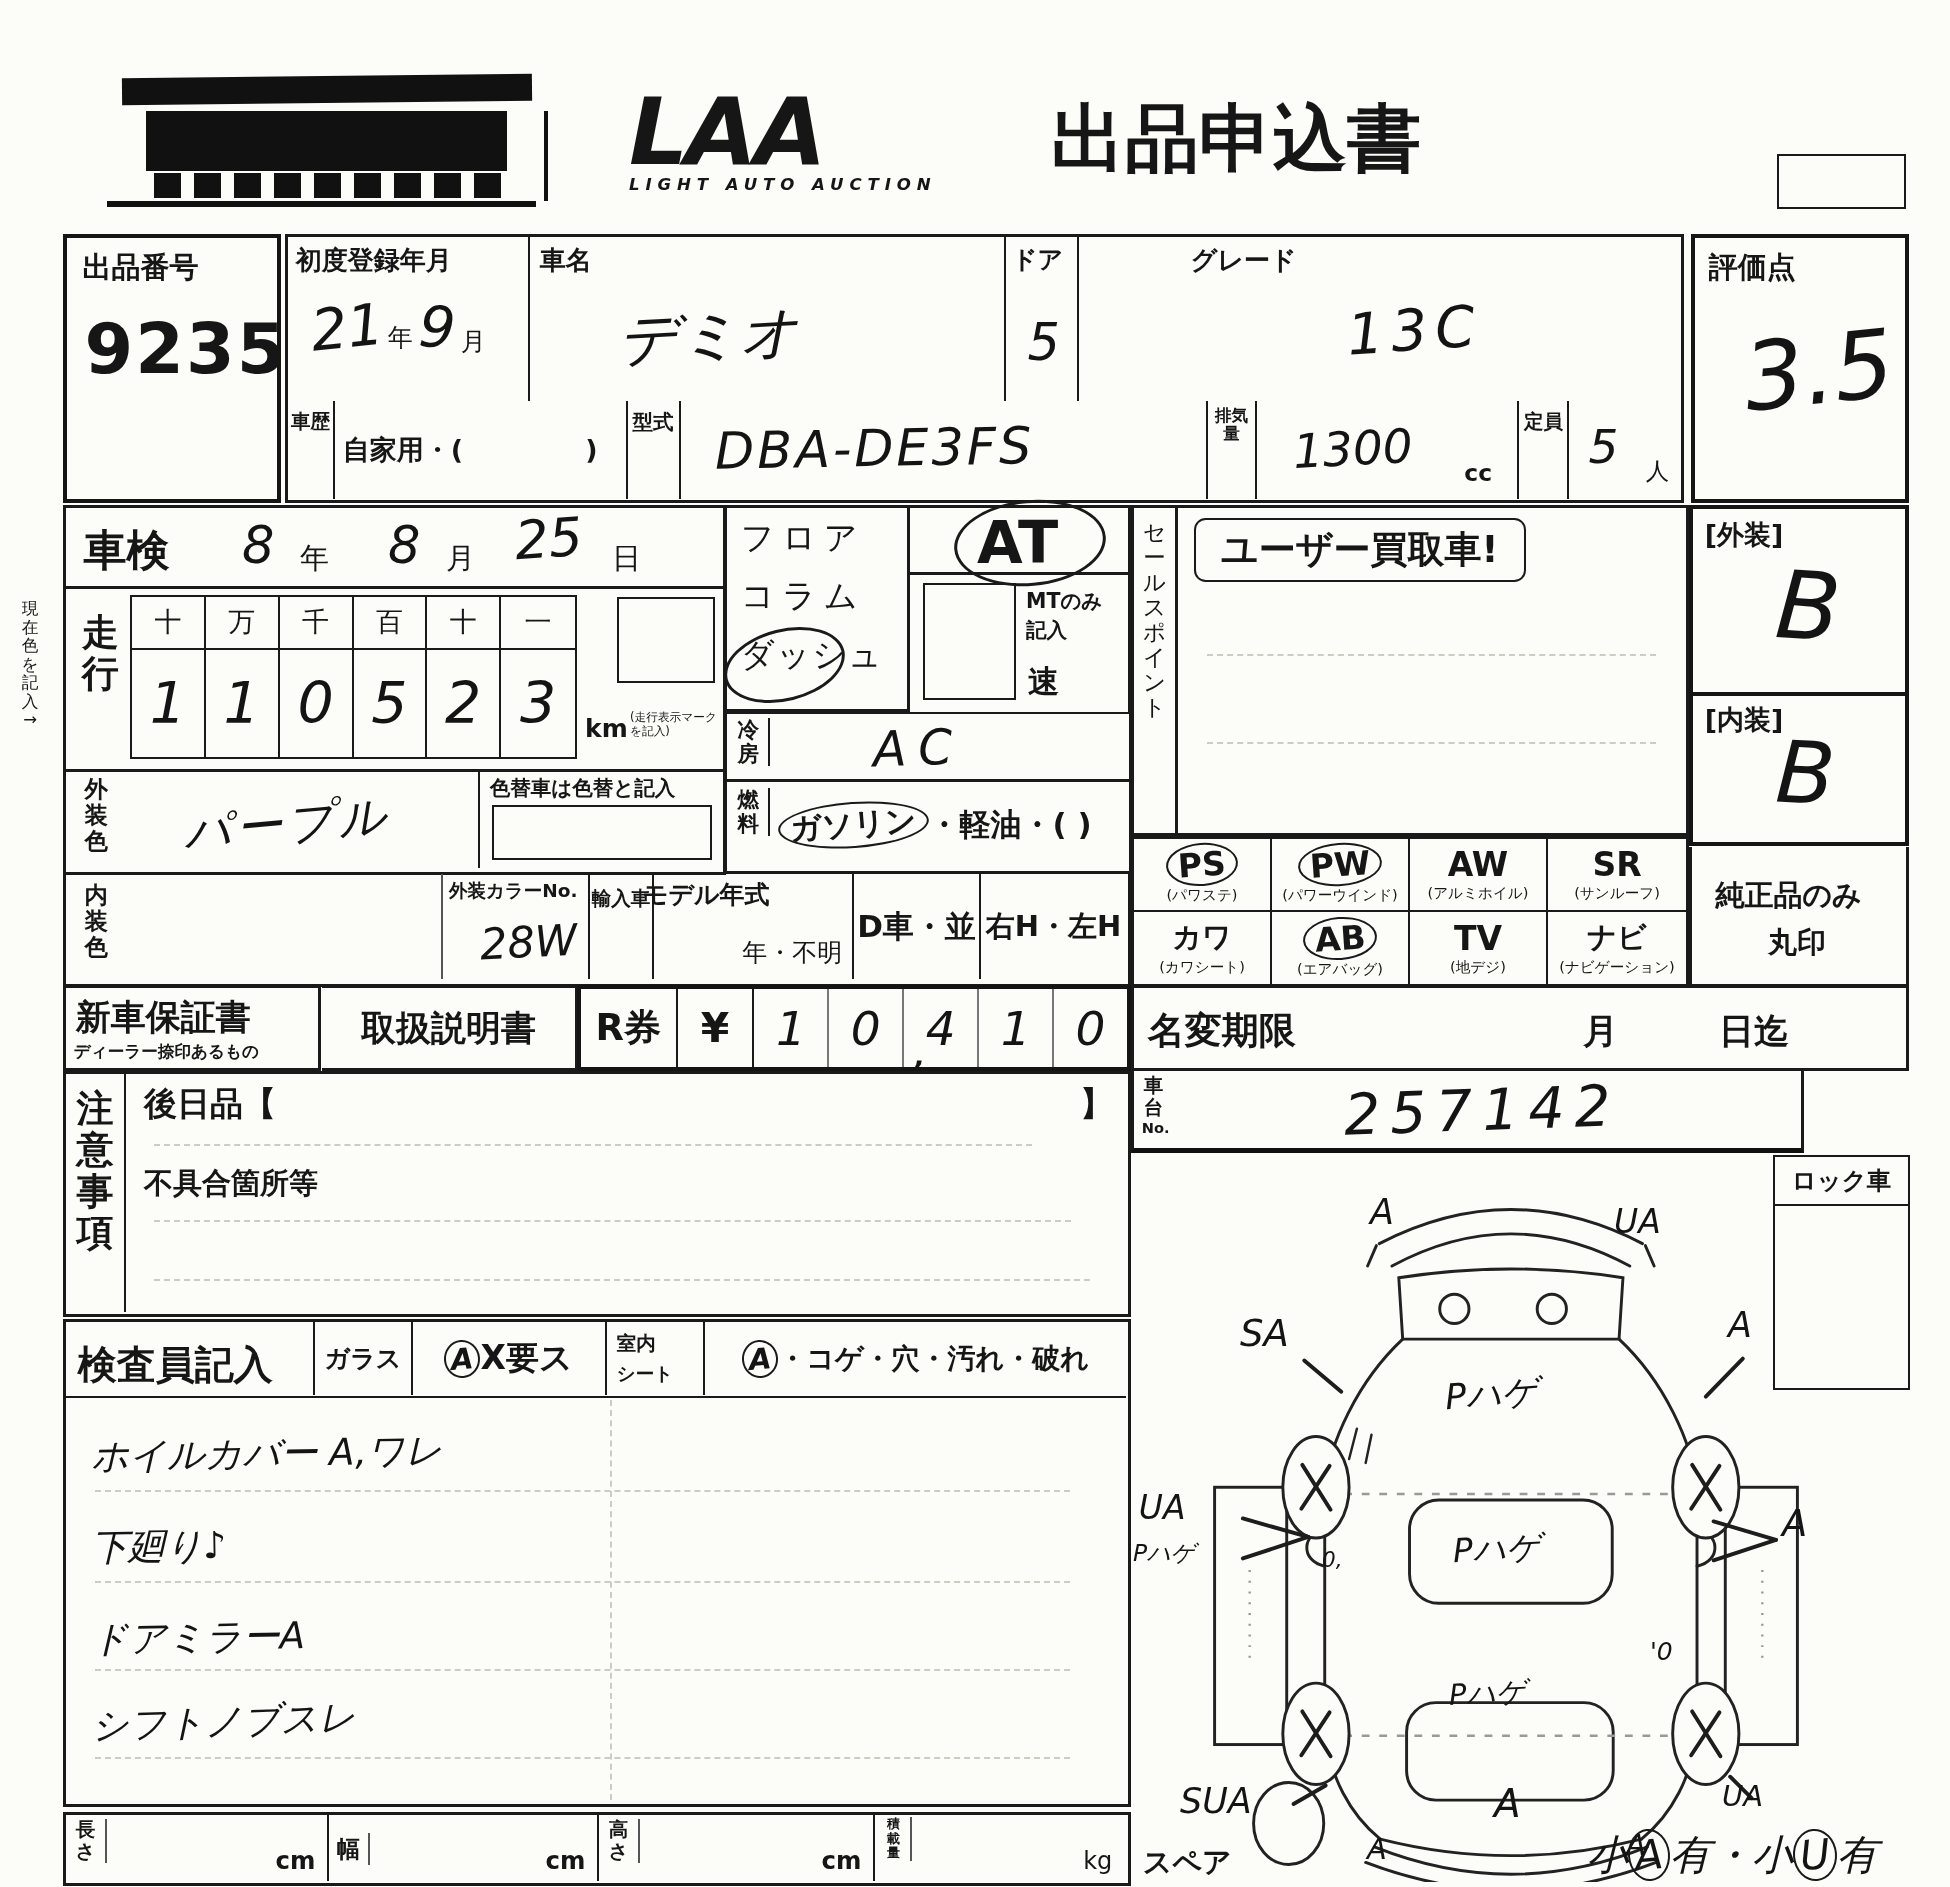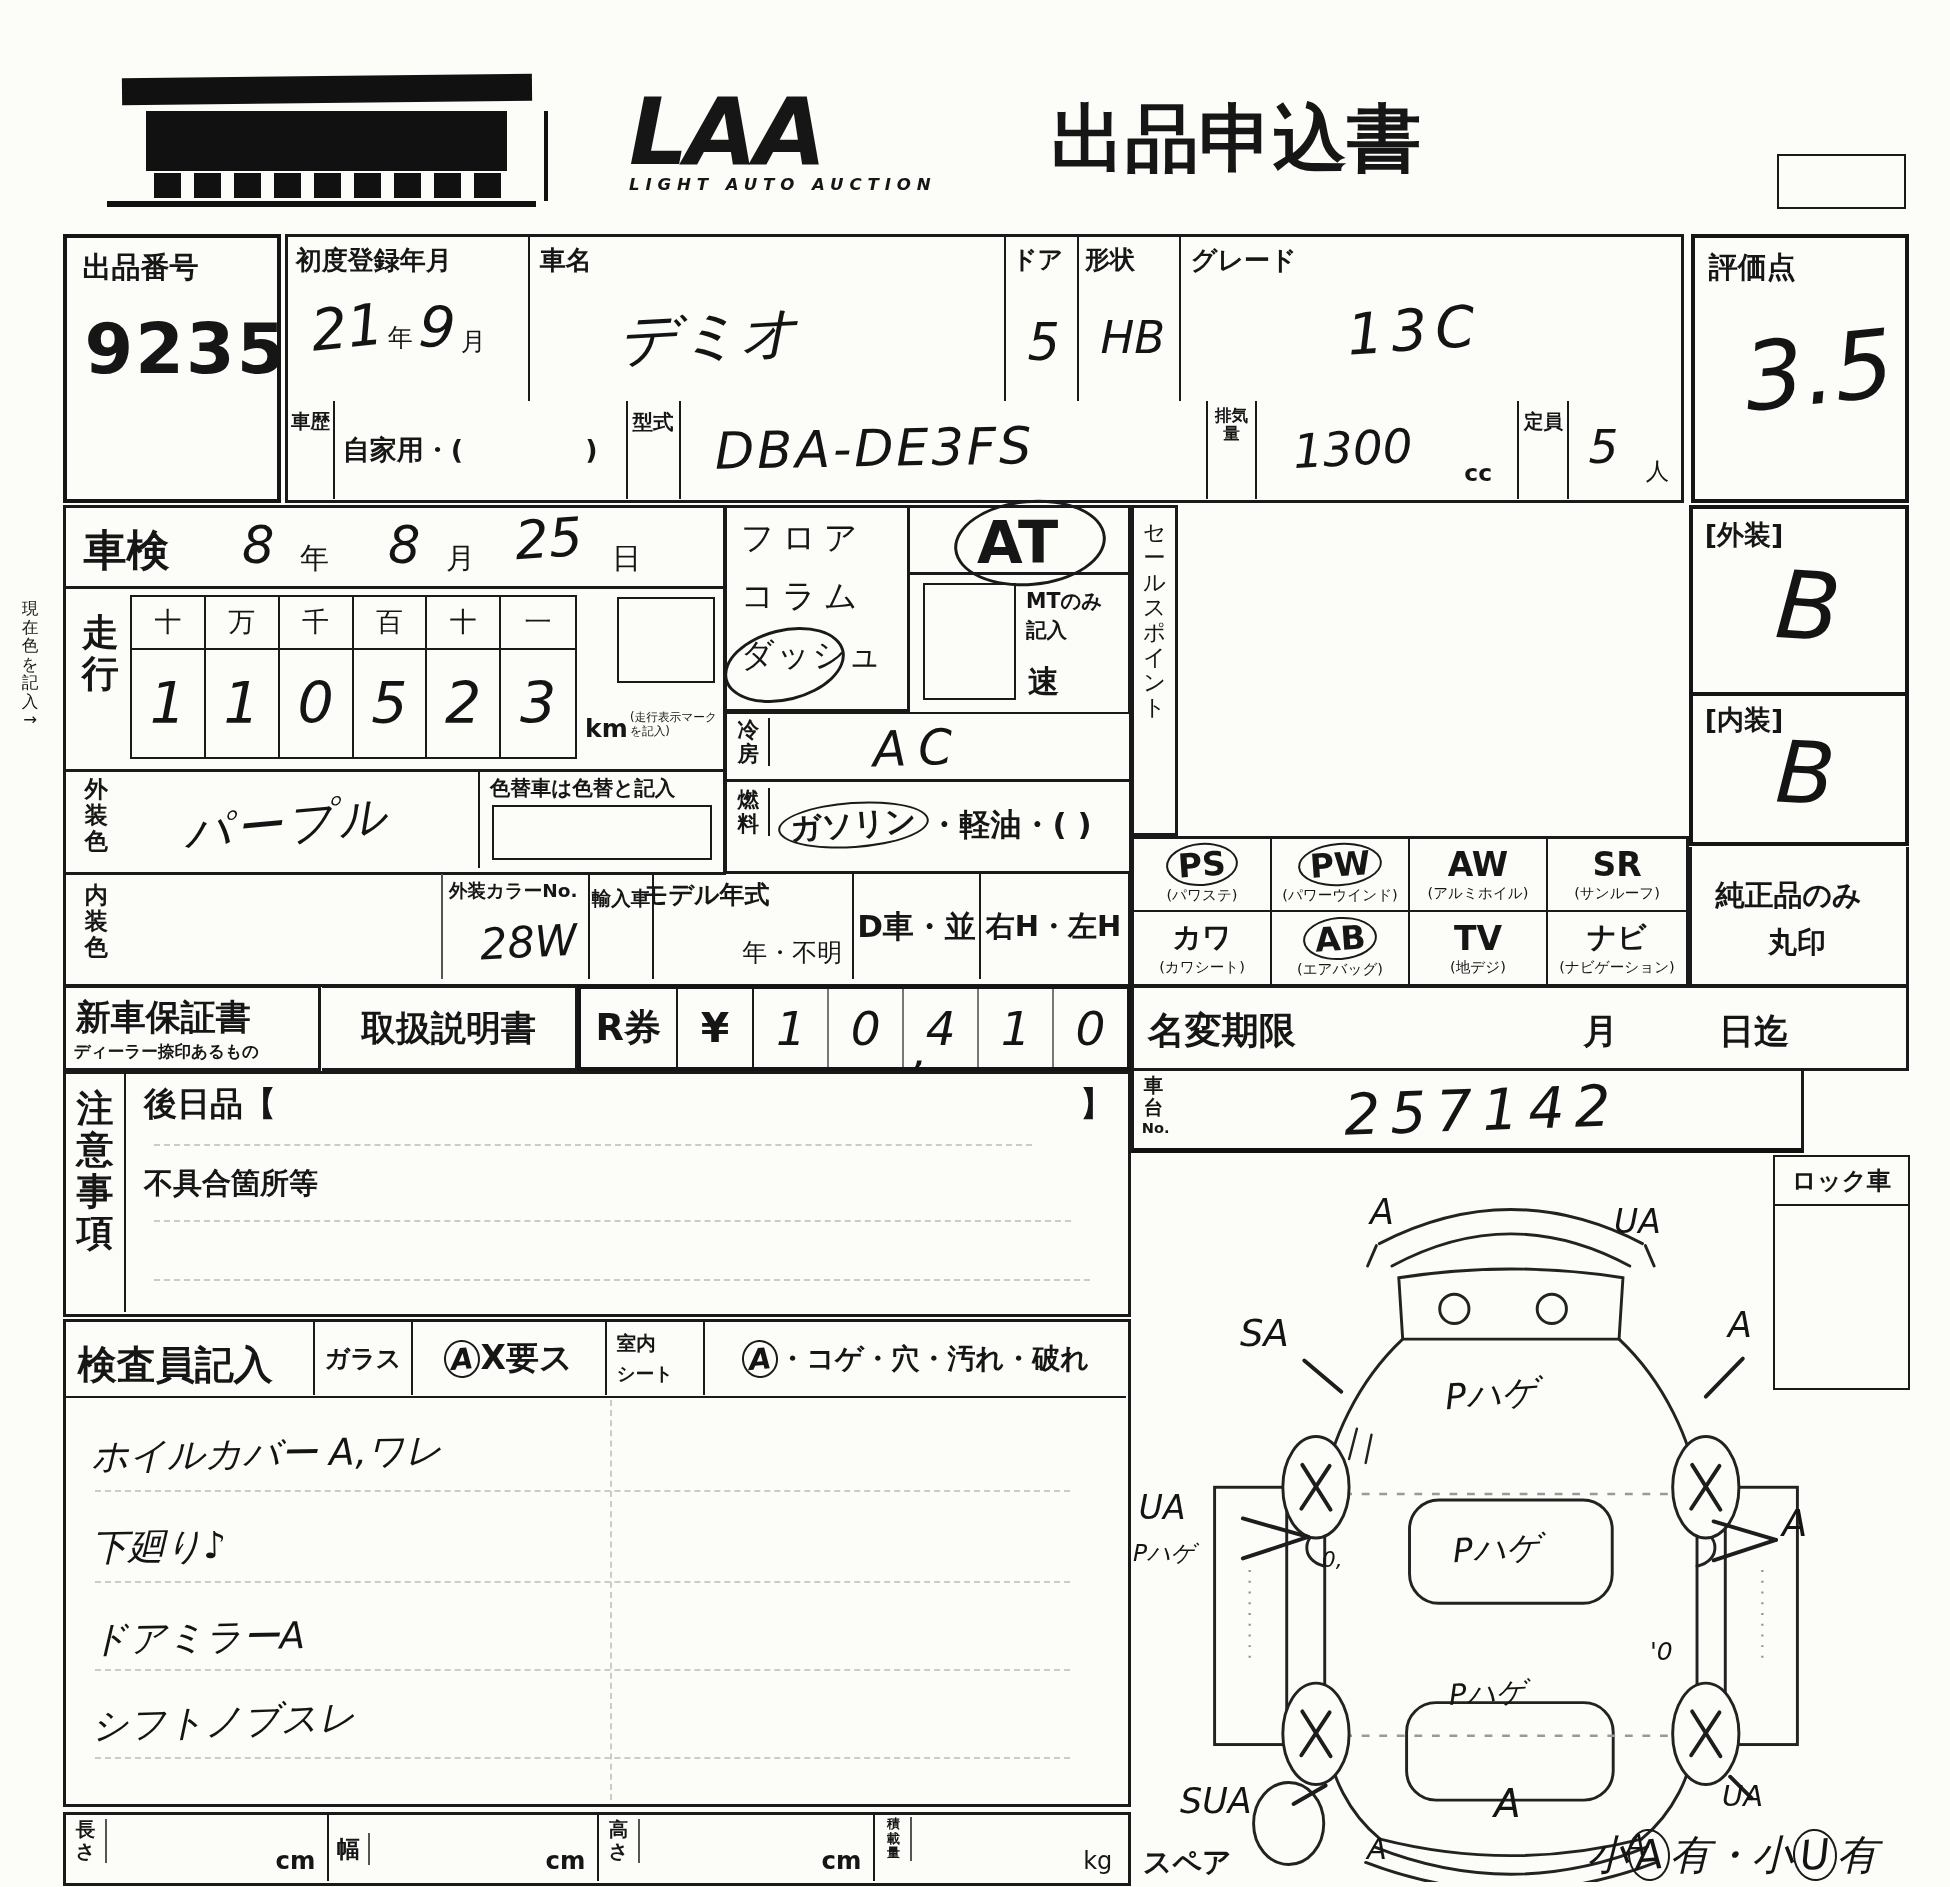--- a/index.html
+++ b/index.html
@@ -57,24 +57,20 @@
       </div>
     </div>
     <div class="cell brr" style="left:242px;top:0;width:476px;height:164px">
       <div class="lbl" style="position:absolute;left:9.8px;top:5.9px;font-size:26px">車名</div>
       <div class="hw" style="position:absolute;left:88px;top:60px;font-size:59px;transform:rotate(-3deg)">デミオ</div>
     </div>
     <div class="cell brr" style="left:718px;top:0;width:73px;height:164px">
       <div class="lbl" style="position:absolute;left:5.9px;top:5.9px;font-size:25px">ドア</div>
       <div class="hw" style="position:absolute;left:21.5px;top:76px;font-size:51px">5</div>
     </div>
-    <div class="cell brr" style="left:791px;top:0;width:102px;height:164px">
-      <div class="lbl" style="position:absolute;left:5.9px;top:5.9px;font-size:25px">形状</div>
-      <div class="hw" style="position:absolute;left:21.5px;top:74px;font-size:45px">HB</div>
-    </div>
     <div class="cell" style="left:893px;top:0;width:497px;height:164px">
       <div class="lbl" style="position:absolute;left:9.8px;top:5.9px;font-size:26px">グレード</div>
       <div class="hw" style="position:absolute;left:166px;top:60px;font-size:57px;letter-spacing:7.8px;transform:rotate(-4deg)">13C</div>
     </div>
 
     <div class="cell brr" style="left:0;top:164px;width:47px;height:98px">
       <div class="vstack lbl" style="font-size:19.5px;margin-top:9.8px">車歴</div>
     </div>
     <div class="cell brr" style="left:47px;top:164px;width:293px;height:98px">
       <div class="lbl" style="position:absolute;left:7.8px;top:31px;font-size:27px;white-space:pre">自家用・(             )</div>
@@ -188,20 +184,27 @@
   </div>
   <div class="bx" style="left:724px;top:780px;width:408px;height:94px;border-top:none">
     <div class="vstack lbl" style="position:absolute;left:7.8px;top:7.8px;width:27px;font-size:21.5px;border-right:2.9px solid #1a1a1a;padding-right:5.9px">燃料</div>
     <div style="position:absolute;left:51px;top:21.5px;white-space:nowrap">
       <span class="circ lbl" style="font-size:31px">ガソリン</span><span class="lbl" style="font-size:31px">・軽油・(            )</span>
     </div>
   </div>
 
   <div class="bx" style="left:1131px;top:505px;width:47px;height:331px">
     <div class="vstack" style="font-size:22.4px;margin-top:11.7px">セールスポイント</div>
+  </div>
+  <div class="bx" style="left:1178px;top:505px;width:511px;height:331px;border-left:none">
+    <div style="position:absolute;left:15.6px;top:9.8px;width:328px;height:60px;border:2.9px solid #1a1a1a;border-radius:11.7px;display:flex;align-items:center;justify-content:center">
+      <span class="lbl" style="font-size:37px">ユーザー買取車!</span>
+    </div>
+    <div class="dash" style="left:29px;top:146px;width:449px"></div>
+    <div class="dash" style="left:29px;top:234px;width:449px"></div>
   </div>
 
   <div class="bx" style="left:1131px;top:836px;width:558px;height:151px;display:grid;grid-template-columns:repeat(4,1fr);grid-template-rows:1fr 1fr">
     <div class="flexc brr bbb" style="flex-direction:column">
       <span class="circ lbl" style="font-size:33px">PS</span>
       <span style="font-size:14.6px">(パワステ)</span>
     </div>
     <div class="flexc brr bbb" style="flex-direction:column">
       <span class="circ lbl" style="font-size:33px">PW</span>
       <span style="font-size:14.6px">(パワーウインド)</span>

